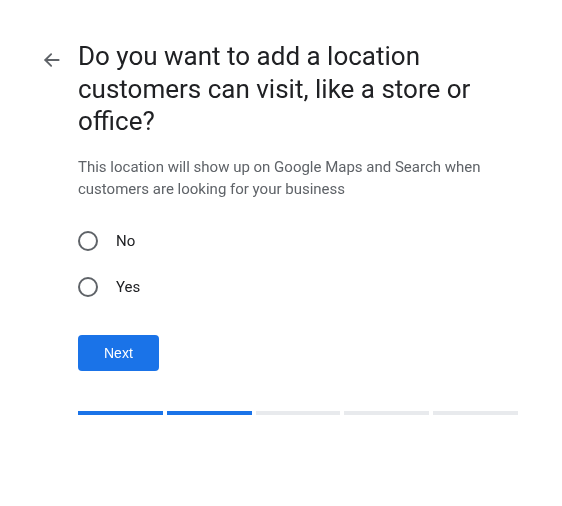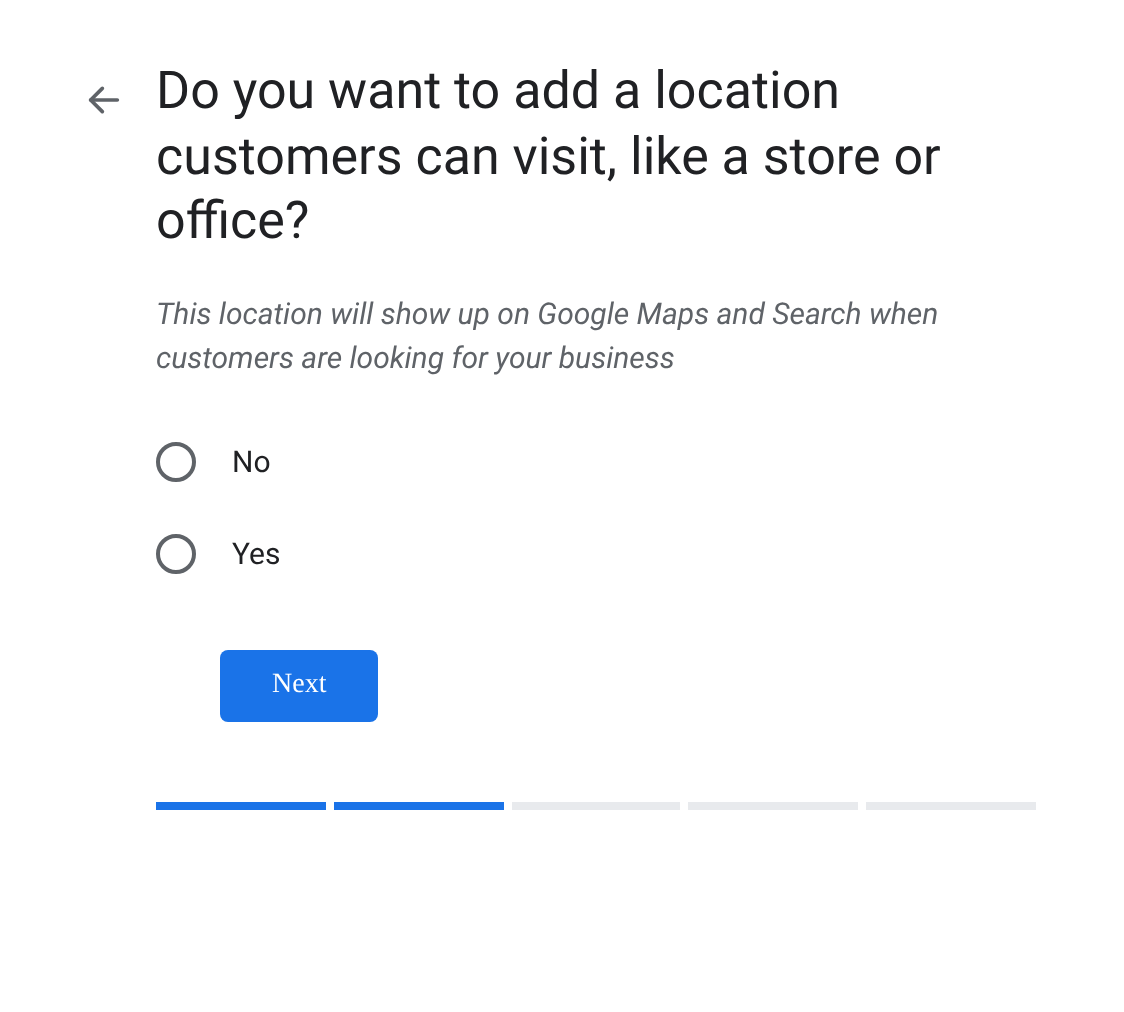--- a/index.html
+++ b/index.html
@@ -8,21 +8,21 @@
       box-sizing: border-box;
     }
     body {
       font-family: 'Google Sans', Roboto, Arial, sans-serif;
       background: #fff;
       width: 562px;
       height: 506px;
       position: relative;
     }
     .container {
-      padding: 30px 40px 0 40px;
+      padding: 40px 40px 0 40px;
       display: flex;
       align-items: flex-start;
     }
     .back-button {
       width: 24px;
       height: 24px;
       margin-right: 14px;
       margin-top: 8px;
       cursor: pointer;
       display: flex;
@@ -39,21 +39,20 @@
       font-weight: 400;
       color: #202124;
       line-height: 1.25;
       margin-bottom: 18px;
     }
     .subtext {
       font-size: 15px;
       color: #5f6368;
       line-height: 1.5;
       margin-bottom: 30px;
-      font-style: italic;
     }
     .options {
       margin-bottom: 38px;
     }
     .radio-option {
       display: flex;
       align-items: center;
       margin-bottom: 26px;
       cursor: pointer;
     }
@@ -71,23 +70,22 @@
     }
     .next-button {
       background: #1a73e8;
       color: #fff;
       border: none;
       border-radius: 4px;
       padding: 10px 26px;
       font-size: 14px;
       font-weight: 500;
       cursor: pointer;
-      font-family: Liberation Serif, serif;
+      font-family: Liberation Sans, sans-serif;
       margin-bottom: 40px;
-      margin-left: 32px;
     }
     .progress {
       display: flex;
       gap: 4px;
     }
     .progress-segment {
       flex: 1;
       height: 4px;
       background: #e8eaed;
     }

